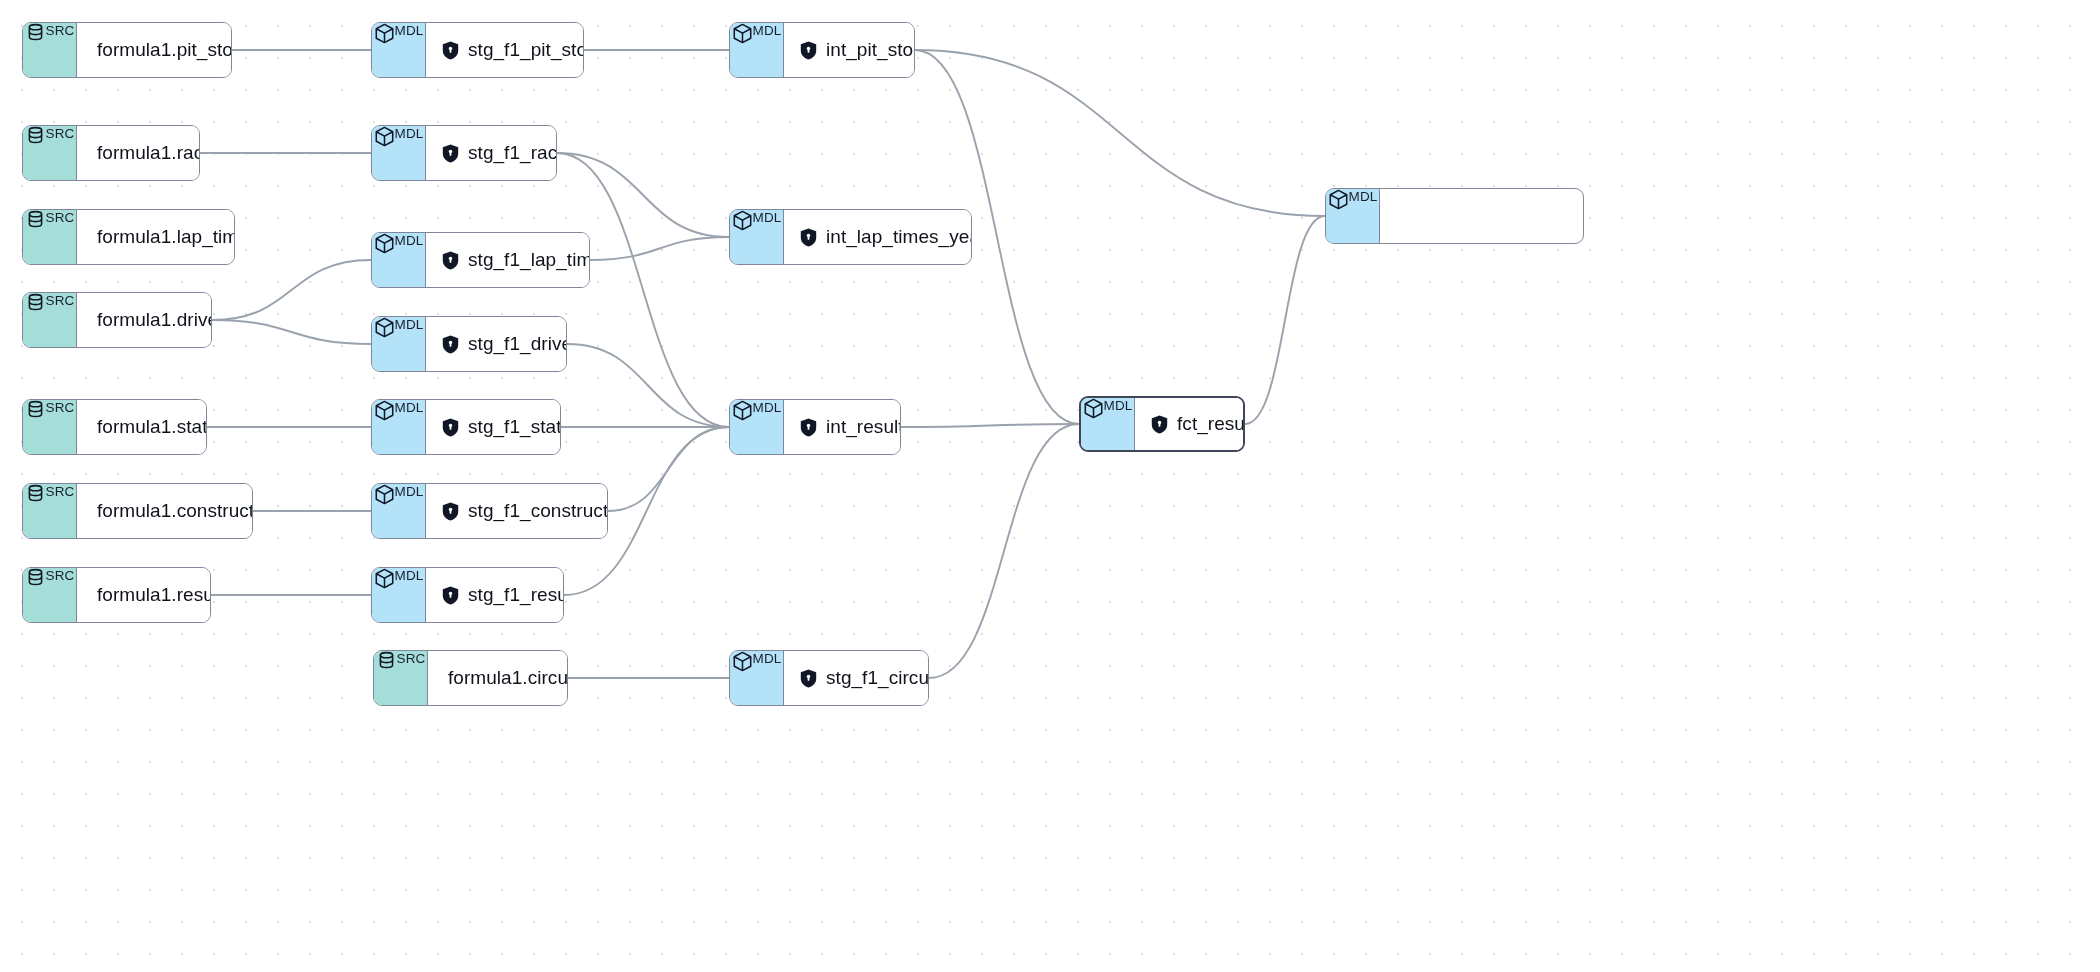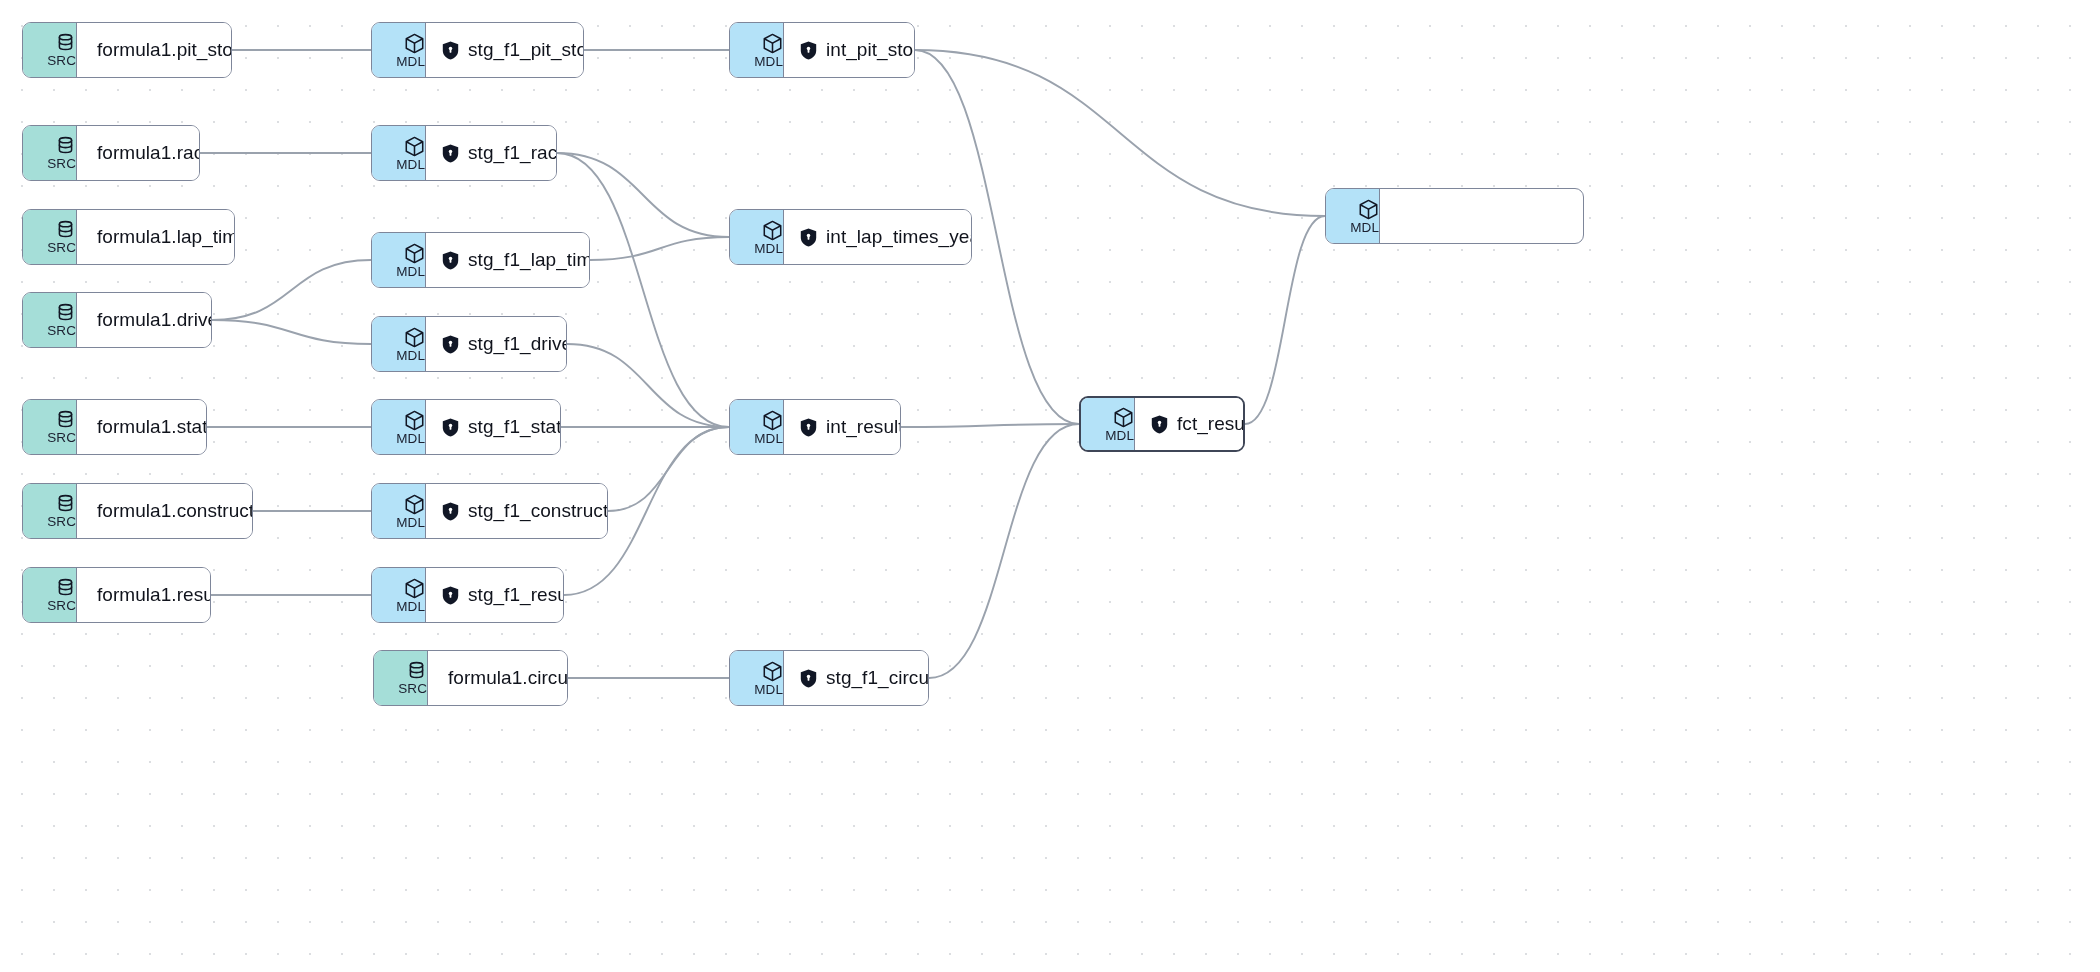--- a/index.html
+++ b/index.html
@@ -44,22 +44,22 @@
     box-shadow:0 0 0 0 rgba(0,0,0,0);
   }
   .node.selected{
     border-width:2.6px;
     border-color:#3f4657;
   }
   .badge{
     width:54px;
     flex:0 0 54px;
     display:flex;
-    flex-direction:column;
-    align-items:flex-end;
+    flex-direction:row;
+    align-items:flex-start;
     justify-content:center;
     gap:0px;
     border-right:1.4px solid #7e869a;
     box-sizing:border-box;
   }
   .badge.src{background:#a5ded8;}
   .badge.mdl{background:#b4e2f8;}
   .badge svg{display:block;}
   .badge .tag{
     font-size:13.5px;

